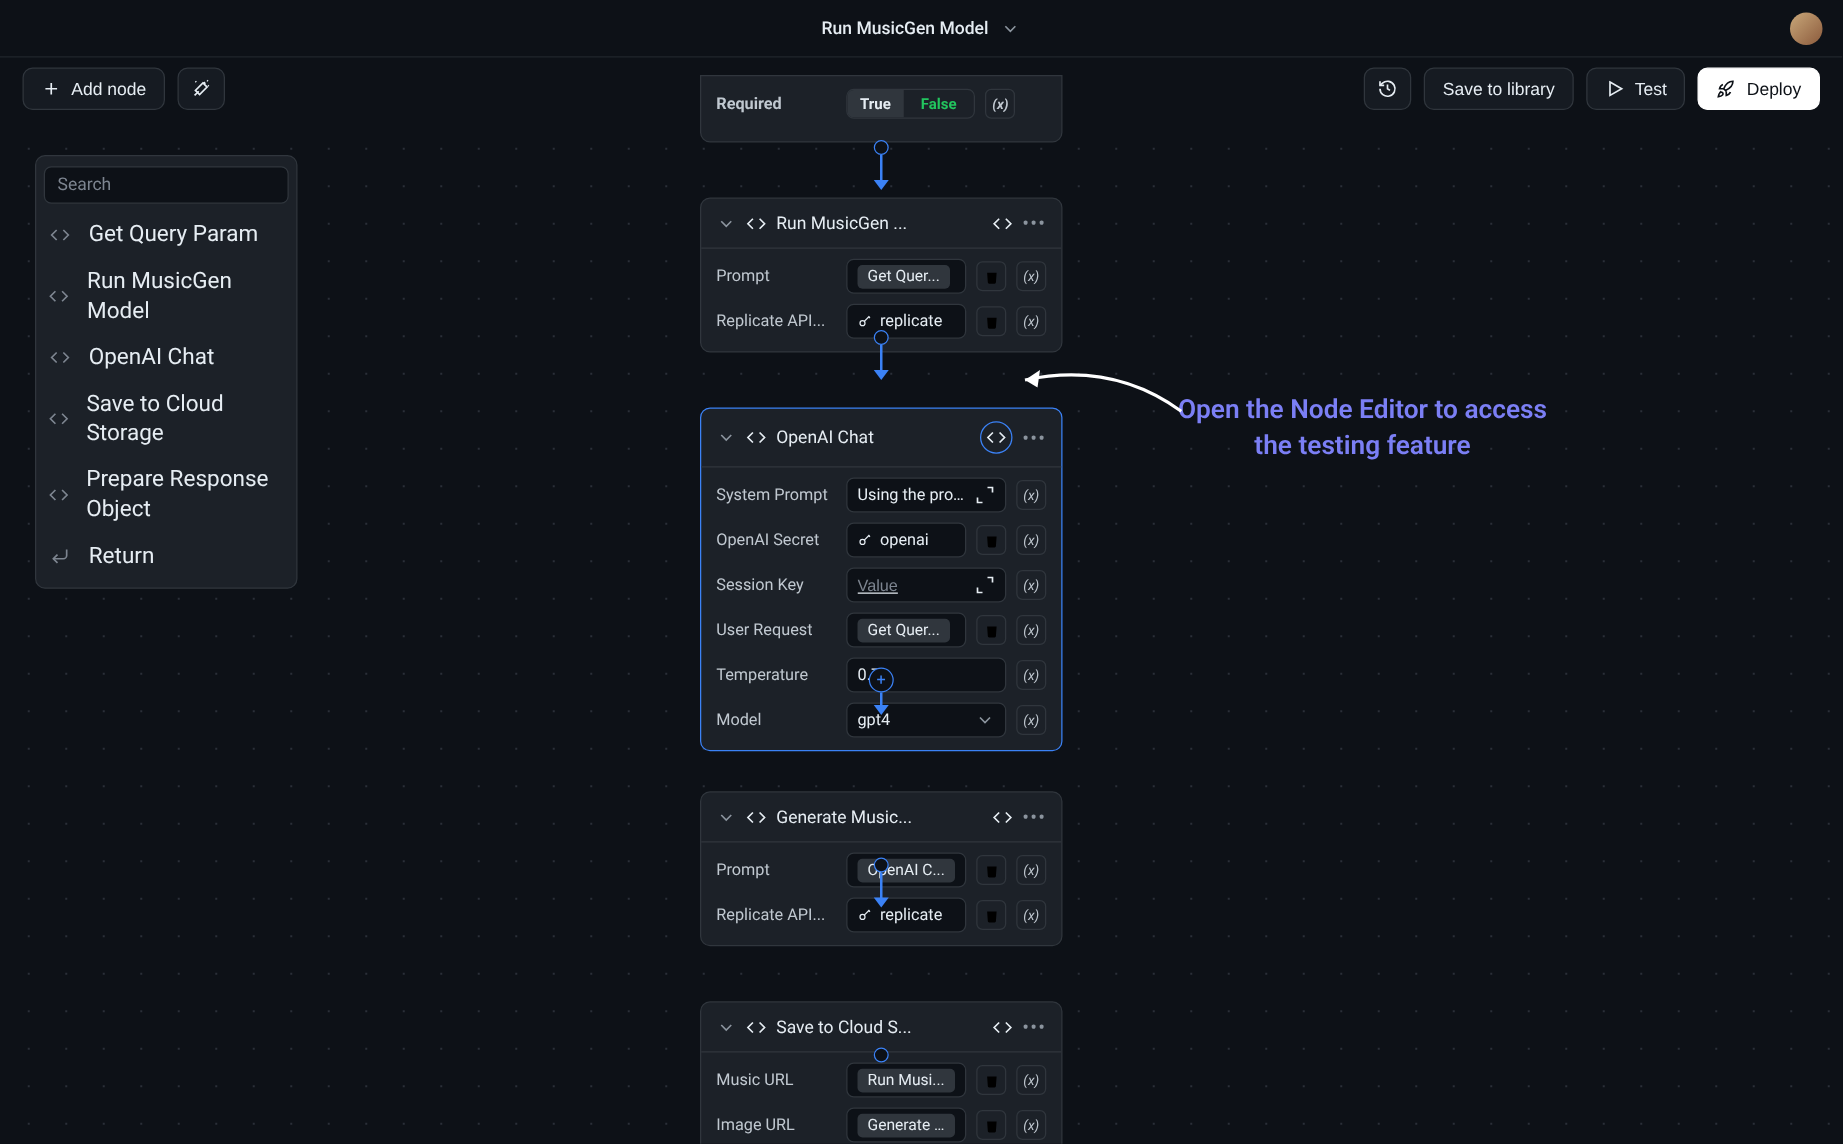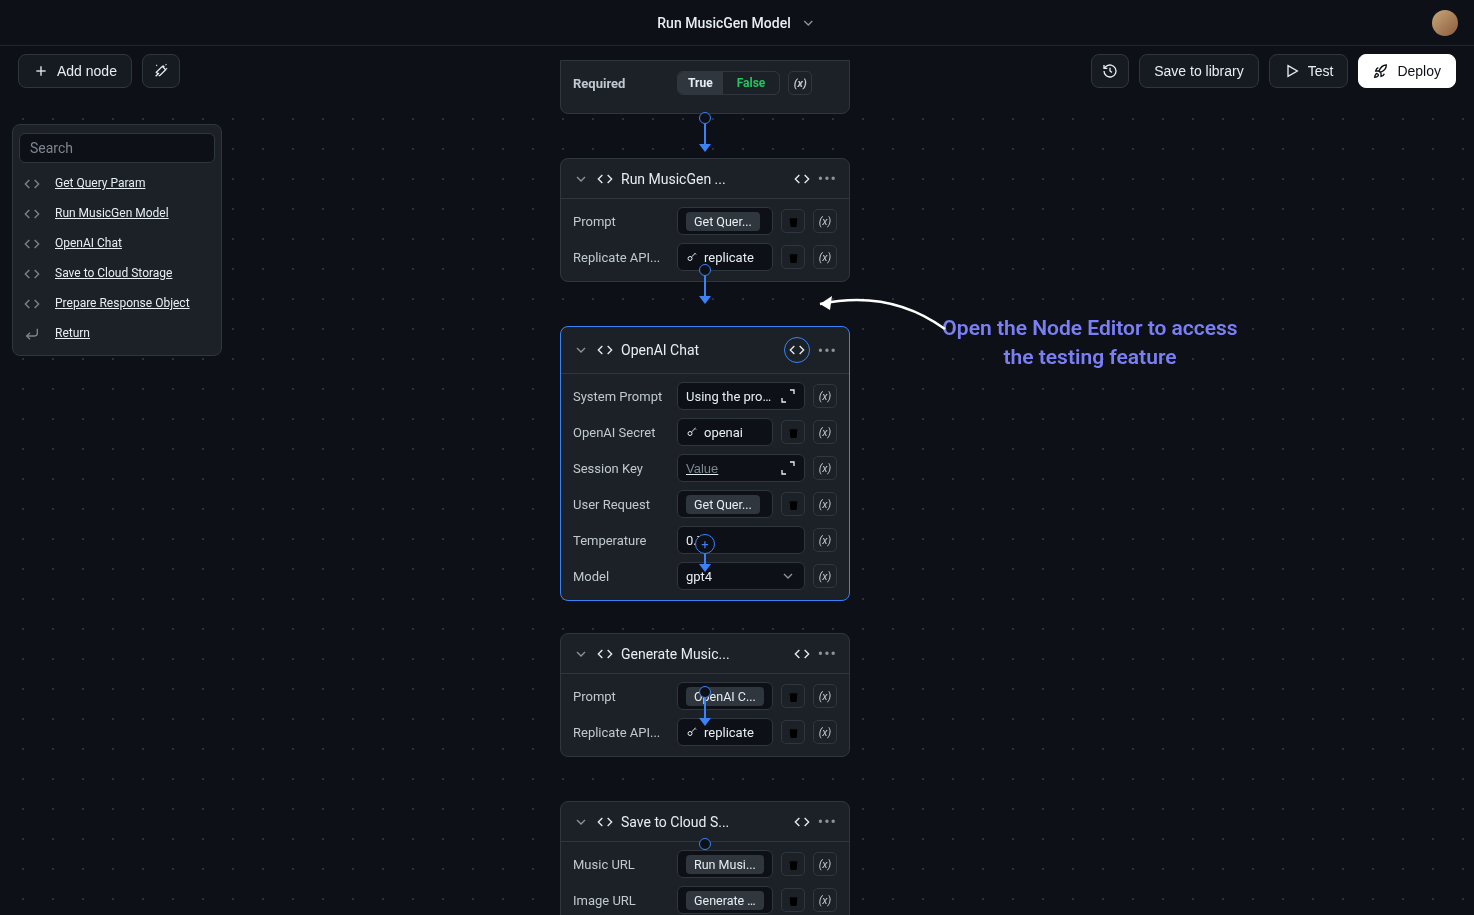--- a/index.html
+++ b/index.html
@@ -76,21 +76,21 @@
   bottom: 0;
   background-image: radial-gradient(circle, #2a2f38 1.2px, transparent 1.2px);
   background-size: 30px 30px;
   background-position: 8px 8px;
 }
 
 
 .search-panel {
   position: absolute;
   top: 28px;
-  left: 12px;
+  left: 28px;
   width: 210px;
   background: #1c2128;
   border: 1px solid #30363d;
   border-radius: 8px;
   padding: 4px 0 6px 0;
 }
 .search-input {
   margin: 4px 6px 6px 6px;
   padding: 6px 10px;
   background: #0d1117;
@@ -99,21 +99,21 @@
   color: #7d8590;
 }
 .search-item {
   display: flex;
   align-items: center;
   gap: 14px;
   padding: 7px 10px;
   cursor: pointer;
 }
 .search-item-icon { width: 18px; display:flex; justify-content:center; color:#7d8590; }
-.search-item-label { font-size: 12px; line-height: 1.3; text-decoration: underline; }
+.search-item-label { font-size: 18px; line-height: 1.3; }
 
 
 .node-area {
   position: absolute;
   left: 560px;
   top: 0;
   width: 290px;
 }
 
 .node-partial {

